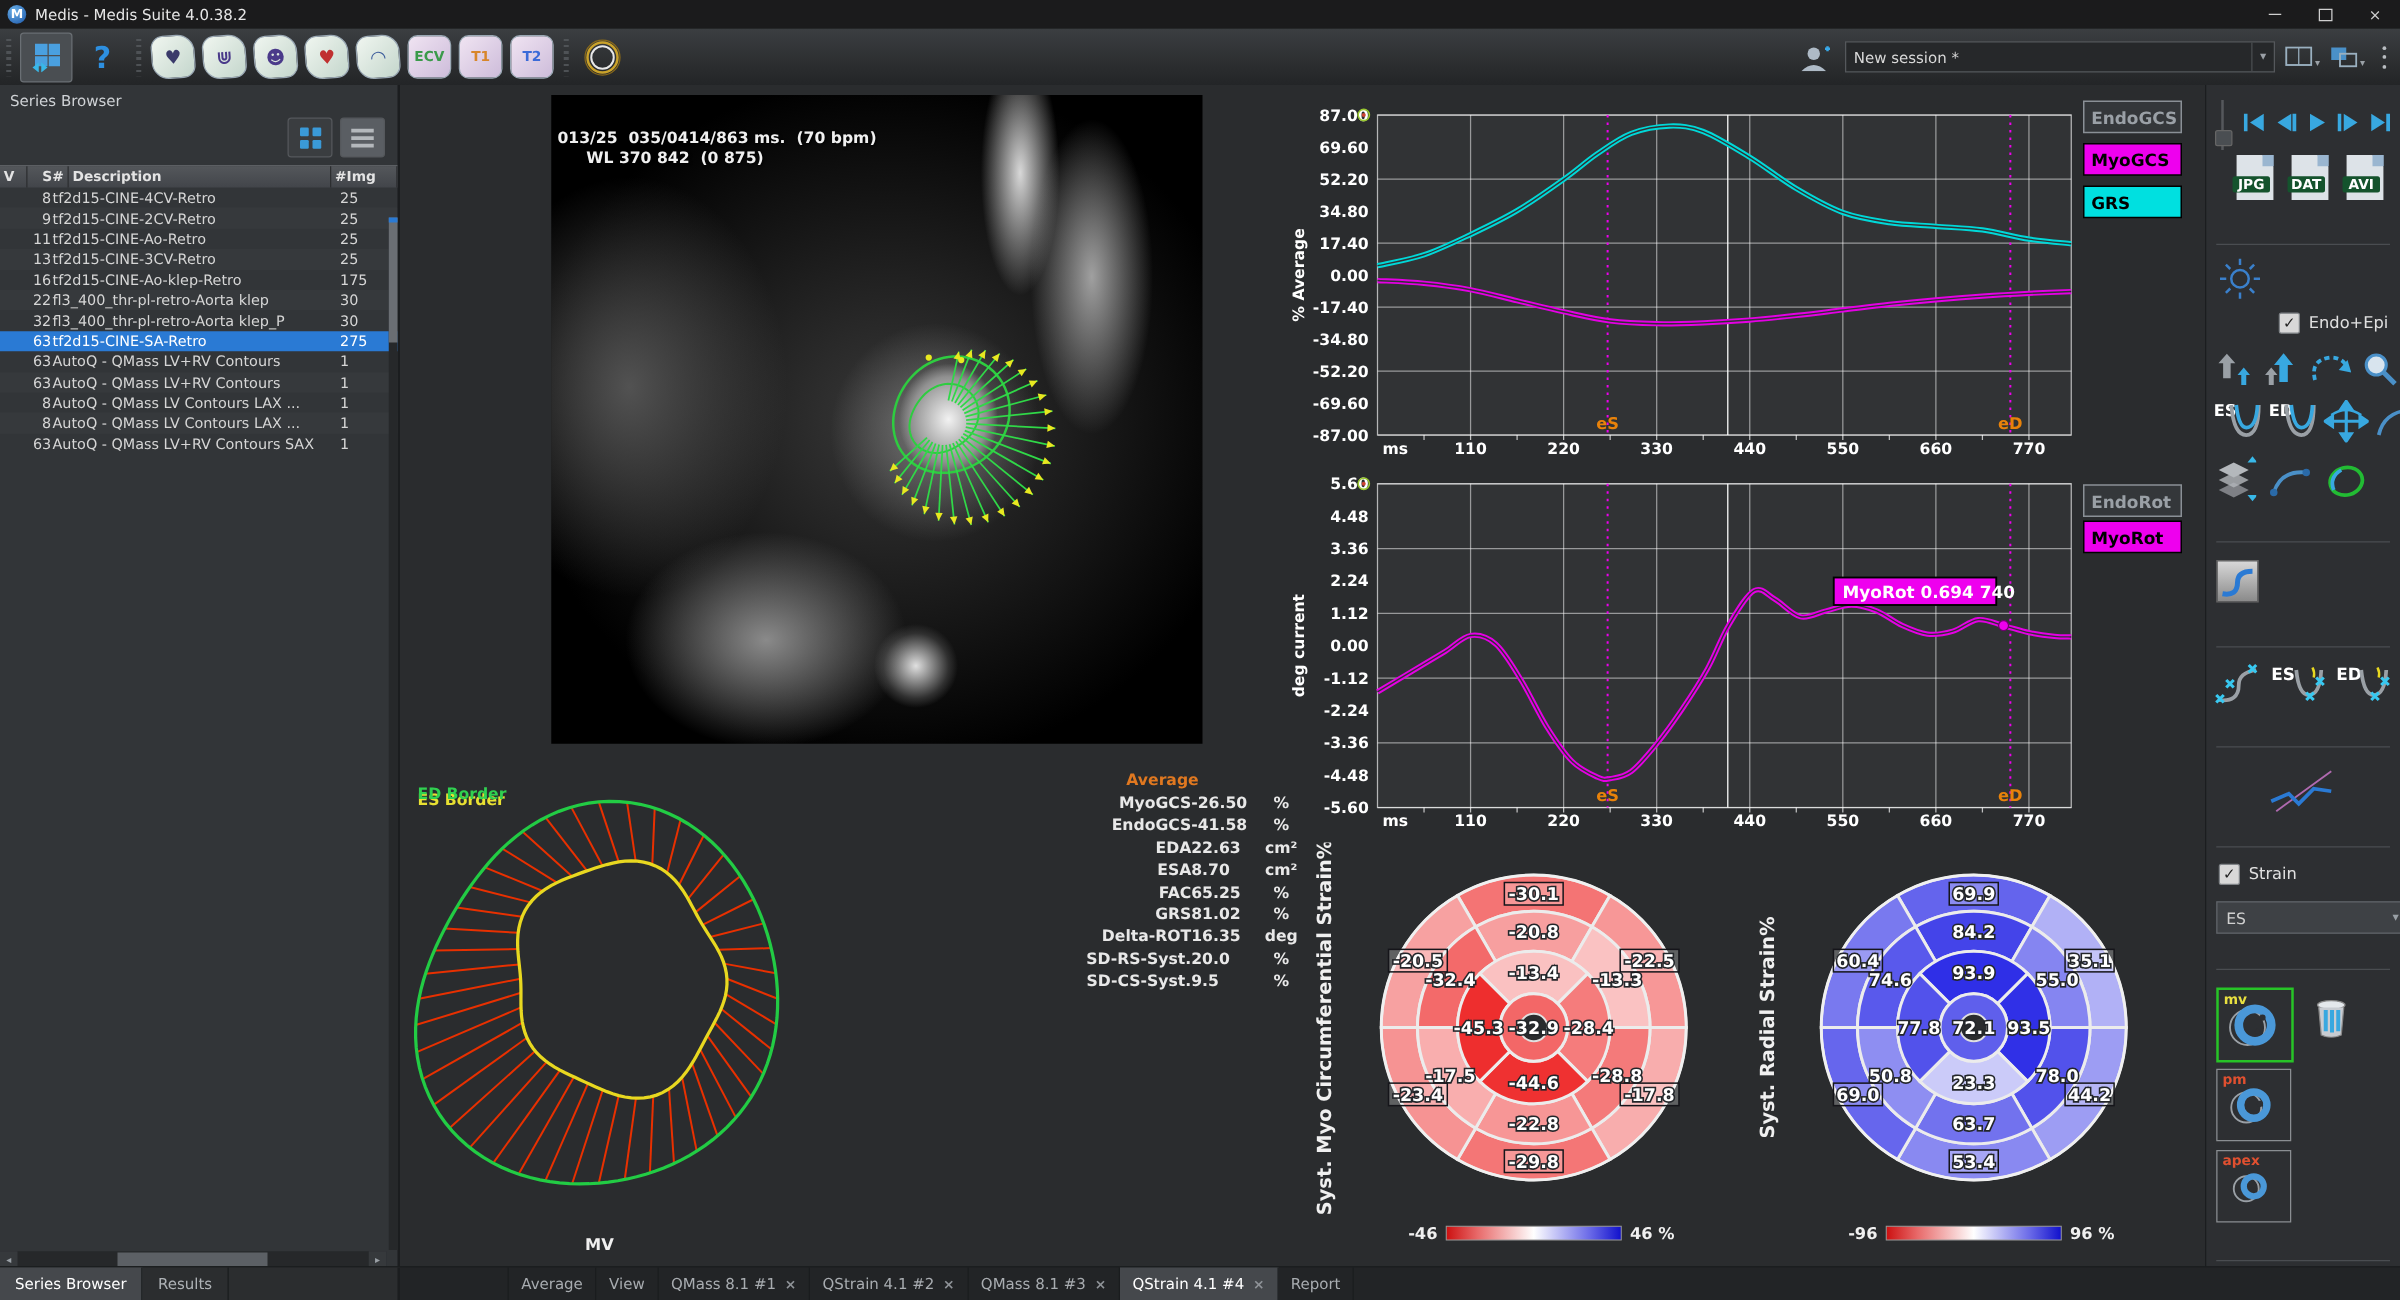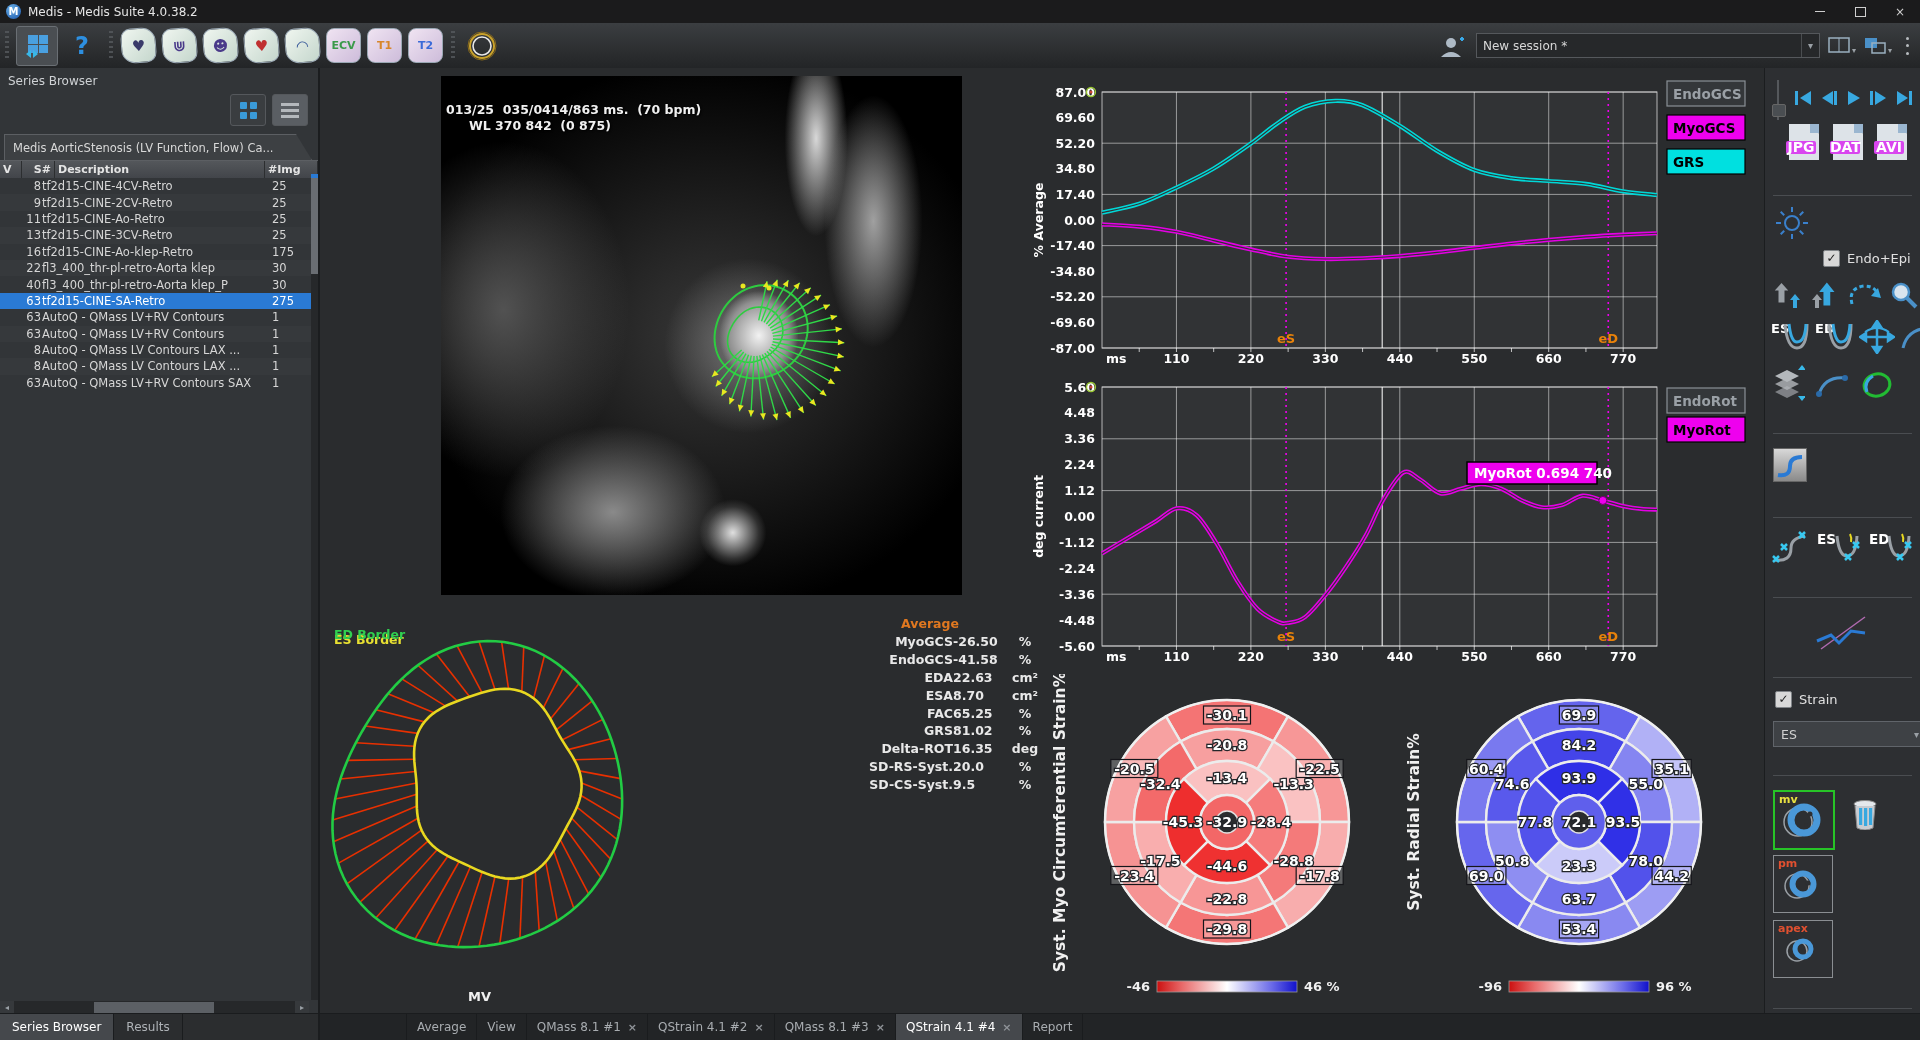--- a/index.html
+++ b/index.html
@@ -90,22 +90,22 @@
   
   .rtb{position:absolute;right:0;top:68px;width:155px;bottom:26px;background:#2d2f32;border-left:1px solid #1b1d1f;}
   .rtb .divider{position:absolute;left:8px;right:8px;height:1px;background:#4a4d51;}
   .play-ic{position:absolute;display:flex;gap:9px;left:30px;top:22px;}
   .slider-v{position:absolute;left:12px;top:12px;width:2px;height:40px;background:#55585c;}
   .slider-v i{position:absolute;left:-5px;top:24px;width:12px;height:11px;background:#4a4e52;border:1px solid #666;border-radius:2px;}
   .files{position:absolute;left:24px;top:56px;display:flex;gap:14px;}
   .file-ic{position:relative;width:30px;height:36px;}
   .file-ic .page{position:absolute;inset:0;background:#dde3e8;clip-path:polygon(0 0,70% 0,100% 26%,100% 100%,0 100%);}
   .file-ic .fold{position:absolute;right:0;top:0;width:9px;height:9px;background:#9ab6d0;}
-  .file-ic .band{position:absolute;left:-3px;bottom:6px;right:3px;height:13px;background:#d946ef;border-radius:2px;
-    color:#fff;font-size:14px;font-weight:bold;text-align:center;line-height:13px;}
+  .file-ic .band{position:absolute;left:-3px;bottom:6px;right:3px;height:13px;background:#14532d;border-radius:2px;
+    color:#fff;font-size:11px;font-weight:bold;text-align:center;line-height:13px;}
   .cbrow{position:absolute;display:flex;align-items:center;gap:7px;color:#e0e0e0;font-size:13px;}
   .cb{width:15px;height:15px;background:#d8d8d8;border:1px solid #808488;border-radius:2px;color:#222;font-size:12px;
     font-weight:bold;line-height:14px;text-align:center;}
   .icrow{position:absolute;display:flex;align-items:flex-end;}
   .rsel{position:absolute;left:8px;width:138px;height:24px;background:#3e4145;border:1px solid #60646a;color:#d0d0d0;
     font-size:12.5px;display:flex;align-items:center;padding:0 7px;}
   .rsel .arrow{margin-left:auto;color:#9aa0a6;font-size:10px;}
   .slice{position:absolute;left:8px;width:58px;height:56px;border:1px solid #8a8e92;background:#2d2f32;}
   .slice.sel{border:2px solid #27c427;}
   .slice .sl{position:absolute;left:4px;top:1px;font-size:11px;font-weight:bold;color:#e05030;z-index:2;}
@@ -230,23 +230,20 @@
         </span>
       </div>
     <div class="vbtn active">
         <span class="list-ic">
           <i></i>
           <i></i>
           <i></i>
         </span>
       </div>
   </div>
-  <div class="patient-tab">
-      <span>Medis AorticStenosis (LV Function, Flow) Ca...</span>
-    </div>
   <div class="sb-header">
     <span class="c-v">V</span>
     <span class="c-s">S#</span>
     <span class="c-desc">Description</span>
     <span class="c-img">#Img</span>
   </div>
   <div>
       <div class="sb-row">
         <span class="c-v"></span>
         <span class="c-s">8</span>
@@ -278,21 +275,21 @@
         <span class="c-img">175</span>
       </div>
       <div class="sb-row">
         <span class="c-v"></span>
         <span class="c-s">22</span>
         <span class="c-desc">fl3_400_thr-pl-retro-Aorta klep</span>
         <span class="c-img">30</span>
       </div>
       <div class="sb-row">
         <span class="c-v"></span>
-        <span class="c-s">40</span>
+        <span class="c-s">32</span>
         <span class="c-desc">fl3_400_thr-pl-retro-Aorta klep_P</span>
         <span class="c-img">30</span>
       </div>
       <div class="sb-row sel">
         <span class="c-v"></span>
         <span class="c-s">63</span>
         <span class="c-desc">tf2d15-CINE-SA-Retro</span>
         <span class="c-img">275</span>
       </div>
       <div class="sb-row">

